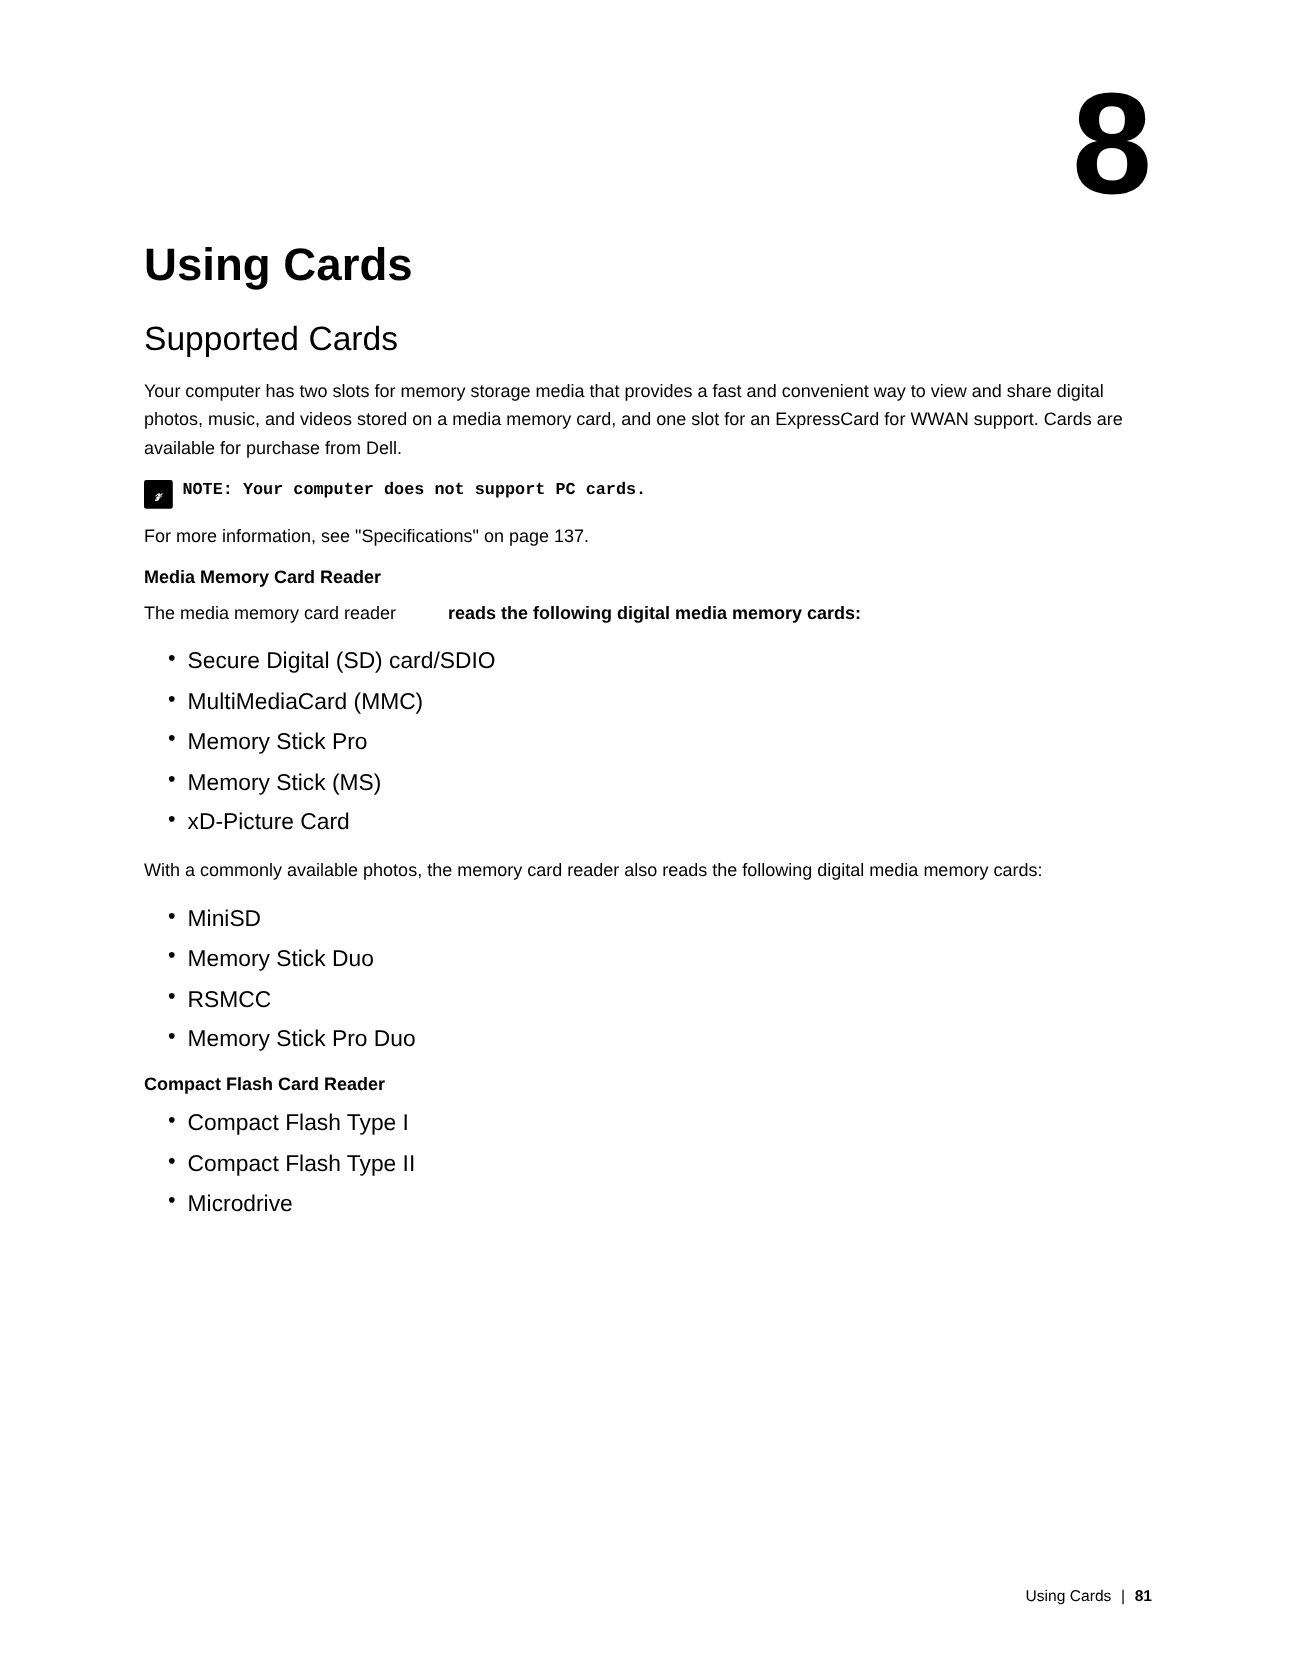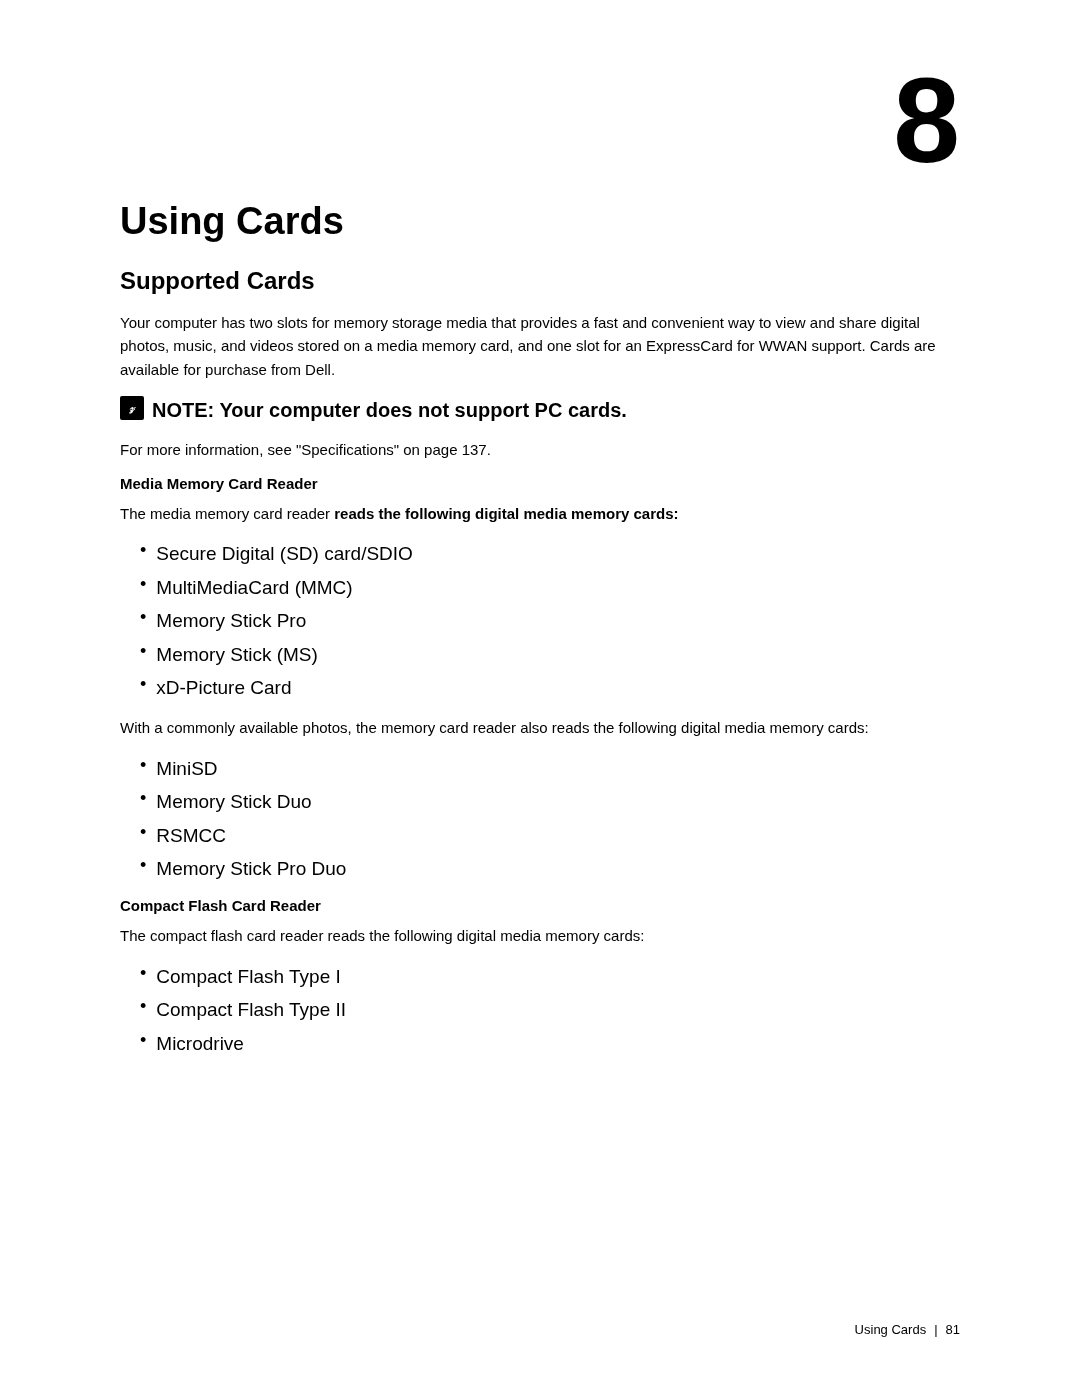--- a/index.html
+++ b/index.html
@@ -40,22 +40,22 @@
     .chapter-title {
       font-size: 38px;
       font-weight: bold;
       color: #000000;
       margin-top: 140px;
       margin-bottom: 24px;
       font-family: Arial, Helvetica, sans-serif;
     }
 
     .section-title {
-      font-size: 24px;
-      font-weight: bold;
+      font-size: 28px;
+      font-weight: normal;
       color: #000000;
       margin-bottom: 16px;
       font-family: Arial, Helvetica, sans-serif;
     }
 
     .body-text {
       font-size: 15px;
       color: #000000;
       line-height: 1.55;
       margin-bottom: 14px;
@@ -79,37 +79,38 @@
       color: #ffffff;
       font-size: 11px;
       font-weight: bold;
       border-radius: 2px;
       margin-top: 1px;
       font-style: italic;
       padding: 2px 5px;
     }
 
     .note-text {
-      font-size: 20px;
+      font-size: 14px;
       font-weight: bold;
       color: #000000;
       line-height: 1.55;
-      font-family: Liberation Sans, sans-serif;
+      font-family: Liberation Mono, monospace;
     }
 
     .subsection-title {
       font-size: 15px;
       font-weight: bold;
       color: #000000;
       margin-bottom: 10px;
       font-family: Arial, Helvetica, sans-serif;
     }
 
     .bold-inline {
       font-weight: bold;
+      margin-left: 39px;
     }
 
     .bullet-list {
       list-style: none;
       margin: 8px 0 14px 0;
       padding: 0;
     }
 
     .bullet-list li {
       display: flex;
@@ -139,21 +140,21 @@
       align-items: center;
       gap: 8px;
       font-family: Arial, Helvetica, sans-serif;
     }
 
     .footer-separator {
       color: #000000;
     }
 
     .footer-page {
-      font-weight: normal;
+      font-weight: bold;
     }
   </style>
 </head>
 <body>
 
 <div class="page">
 
   <div class="chapter-number">8</div>
 
   <h1 class="chapter-title">Using Cards</h1>
@@ -209,21 +210,20 @@
       </li>
     <li>
         <span>Memory Stick Pro Duo</span>
       </li>
   </ul>
 
   <h3 class="subsection-title">
     <span>Compact Flash Card Reader</span>
   </h3>
 
-  <p class="body-text">The compact flash card reader reads the following digital media memory cards:</p>
 
   <ul class="bullet-list">
     <li>
         <span>Compact Flash Type I</span>
       </li>
     <li>
         <span>Compact Flash Type II</span>
       </li>
     <li>
         <span>Microdrive</span>

